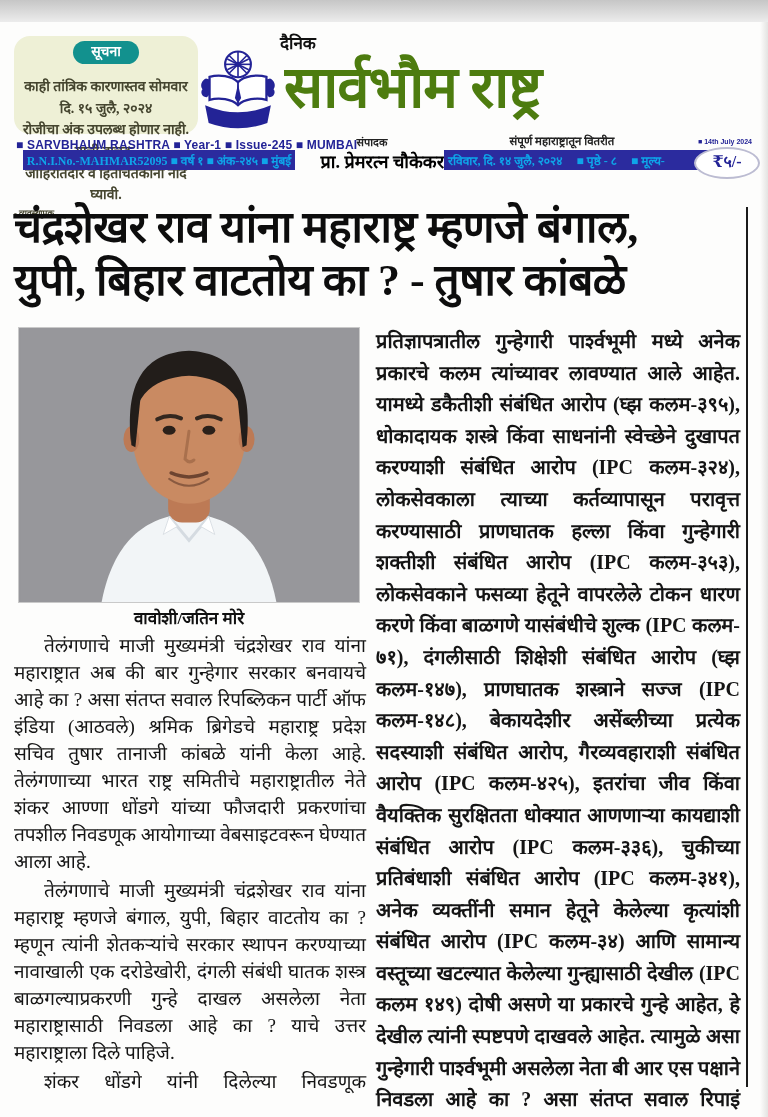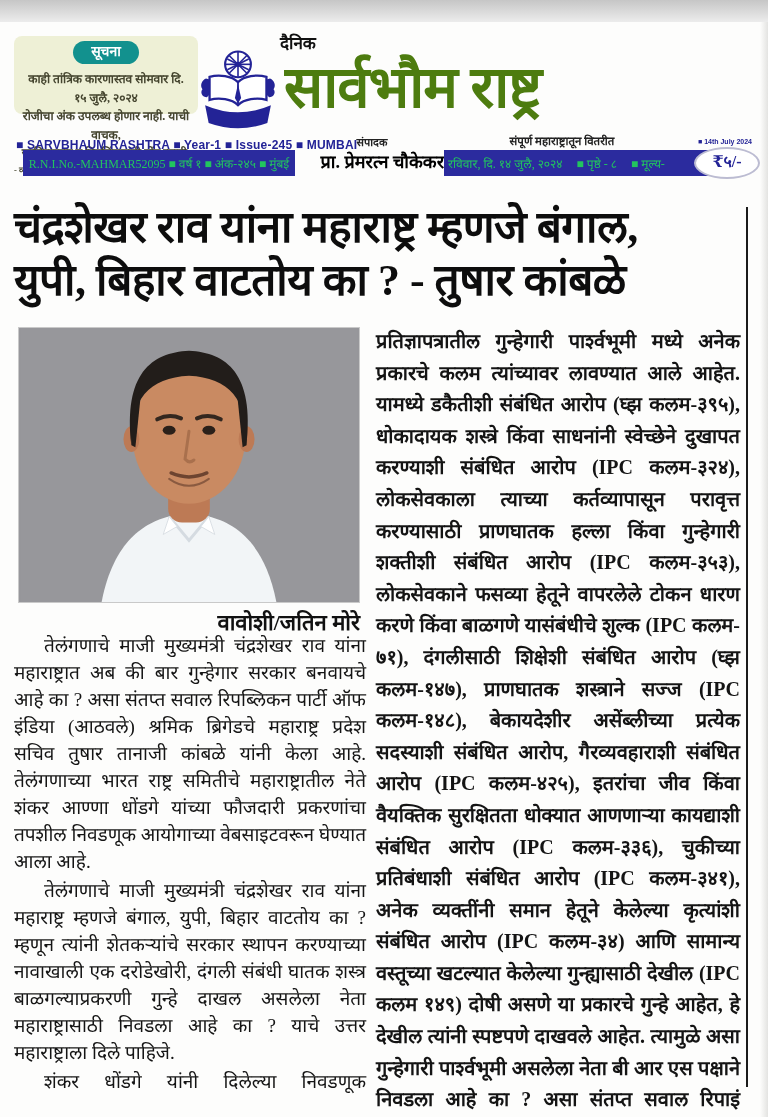--- a/index.html
+++ b/index.html
@@ -9,26 +9,26 @@
     font-family:"Liberation Serif","DejaVu Serif",serif;
     position:relative;overflow:hidden;
   }
   .page{position:absolute;inset:0;background:#fdfdfc;}
   .scan-band{position:absolute;left:0;top:0;width:768px;height:22px;
     background:linear-gradient(#c6c6c6,#ececec);}
   .edge-right{position:absolute;right:0;top:22px;width:8px;height:1095px;
     background:linear-gradient(to left,#e3e3e1,rgba(255,255,255,0));}
 
   
-  .notice{position:absolute;left:14px;top:36px;width:184px;height:78px;
-    background:#eef0d6;border-radius:8px;text-align:center;}
+  .notice{position:absolute;left:14px;top:36px;width:184px;height:98px;
+    background:#eef0d6;border-radius:16px;text-align:center;}
   .notice-badge{display:inline-block;margin-top:5px;padding:2px 18px 4px;
     background:#12918e;color:#fff;border-radius:14px;
     font-weight:bold;font-size:14px;line-height:17px;}
-  .notice-body{margin-top:6px;padding:0 7px;font-size:12px;line-height:1.55;
+  .notice-body{margin-top:12px;padding:0 7px;font-size:14px;line-height:1.55;
     font-weight:bold;color:#45452f;}
   .notice-sign{padding:1px 10px 0 0;text-align:left;font-size:8.6px;
     font-weight:bold;color:#45452f;}
 
   
   .daily{position:absolute;left:280px;top:31px;font-size:17px;font-weight:bold;color:#111;}
   .emblem{position:absolute;left:198px;top:46px;width:80px;height:90px;}
   .mast-title{position:absolute;left:284px;top:40px;width:474px;height:95px;
     color:#4d7c0f;font-weight:bold;font-size:58px;line-height:95px;
     white-space:nowrap;letter-spacing:-1px;overflow:hidden;}
@@ -39,43 +39,43 @@
     font-family:"Liberation Sans","DejaVu Sans",sans-serif;
     font-weight:bold;font-size:12px;letter-spacing:.2px;}
   .editor-label{position:absolute;left:300px;top:134px;width:144px;text-align:center;
     font-size:11px;font-weight:bold;color:#222;}
   .distribution{position:absolute;left:452px;top:133px;width:220px;text-align:center;
     font-size:11.5px;font-weight:bold;color:#222;}
   .date-small{position:absolute;right:16px;top:138px;color:#232396;
     font-family:"Liberation Sans","DejaVu Sans",sans-serif;
     font-weight:bold;font-size:7px;}
 
-  .bar{position:absolute;top:150px;height:26px;background:#2b2b9e;color:#22c55e;
+  .bar{position:absolute;top:150px;height:20px;background:#2b2b9e;color:#0ea5e9;
     display:flex;align-items:center;justify-content:center;
-    font-weight:normal;font-size:12px;white-space:nowrap;}
+    font-weight:bold;font-size:12px;white-space:nowrap;}
   .bar-left{left:23px;width:272px;}
   .bar-right{left:444px;width:292px;justify-content:flex-start;padding-left:4px;}
   .bar-right .seg{margin-right:14px;}
   .editor-name{position:absolute;left:298px;top:149px;width:146px;text-align:right;
     font-size:18px;font-weight:bold;color:#000;white-space:nowrap;line-height:26px;}
   .price-pill{position:absolute;left:694px;top:147px;width:62px;height:28px;
     background:#fff;border:2px solid #bcbcd2;border-radius:50%;
     color:#232396;font-weight:bold;font-size:16px;line-height:26px;text-align:center;}
 
   
   .headline{position:absolute;left:14px;top:201px;width:726px;color:#0d0d0d;
     font-weight:bold;font-size:44px;line-height:53px;letter-spacing:-.5px;
     white-space:nowrap;}
   .vrule{position:absolute;left:746px;top:207px;width:2px;height:880px;background:#1b1b1b;}
 
   
   .photo{position:absolute;left:18px;top:327px;width:342px;height:276px;
     background:#97979b;border:1px solid #c9c9c9;box-sizing:border-box;overflow:hidden;}
-  .caption{position:absolute;left:18px;top:606px;width:342px;text-align:right;
-    font-weight:bold;font-size:22px;color:#111;}
+  .caption{position:absolute;left:18px;top:606px;width:342px;text-align:center;
+    font-weight:bold;font-size:17px;color:#111;}
   .col-left{position:absolute;left:14px;top:633px;width:352px;
     font-weight:normal;font-size:19px;line-height:1.42;color:#141414;
     text-align:justify;}
   .col-left p{margin:0 0 2px 0;text-indent:30px;}
   .col-left p.spread{text-align-last:justify;}
   .col-right{position:absolute;left:376px;top:326px;width:364px;
     font-weight:bold;font-size:20px;line-height:1.58;color:#141414;
     text-align:justify;}
   .col-right p{margin:0;text-indent:0;}
 </style>

